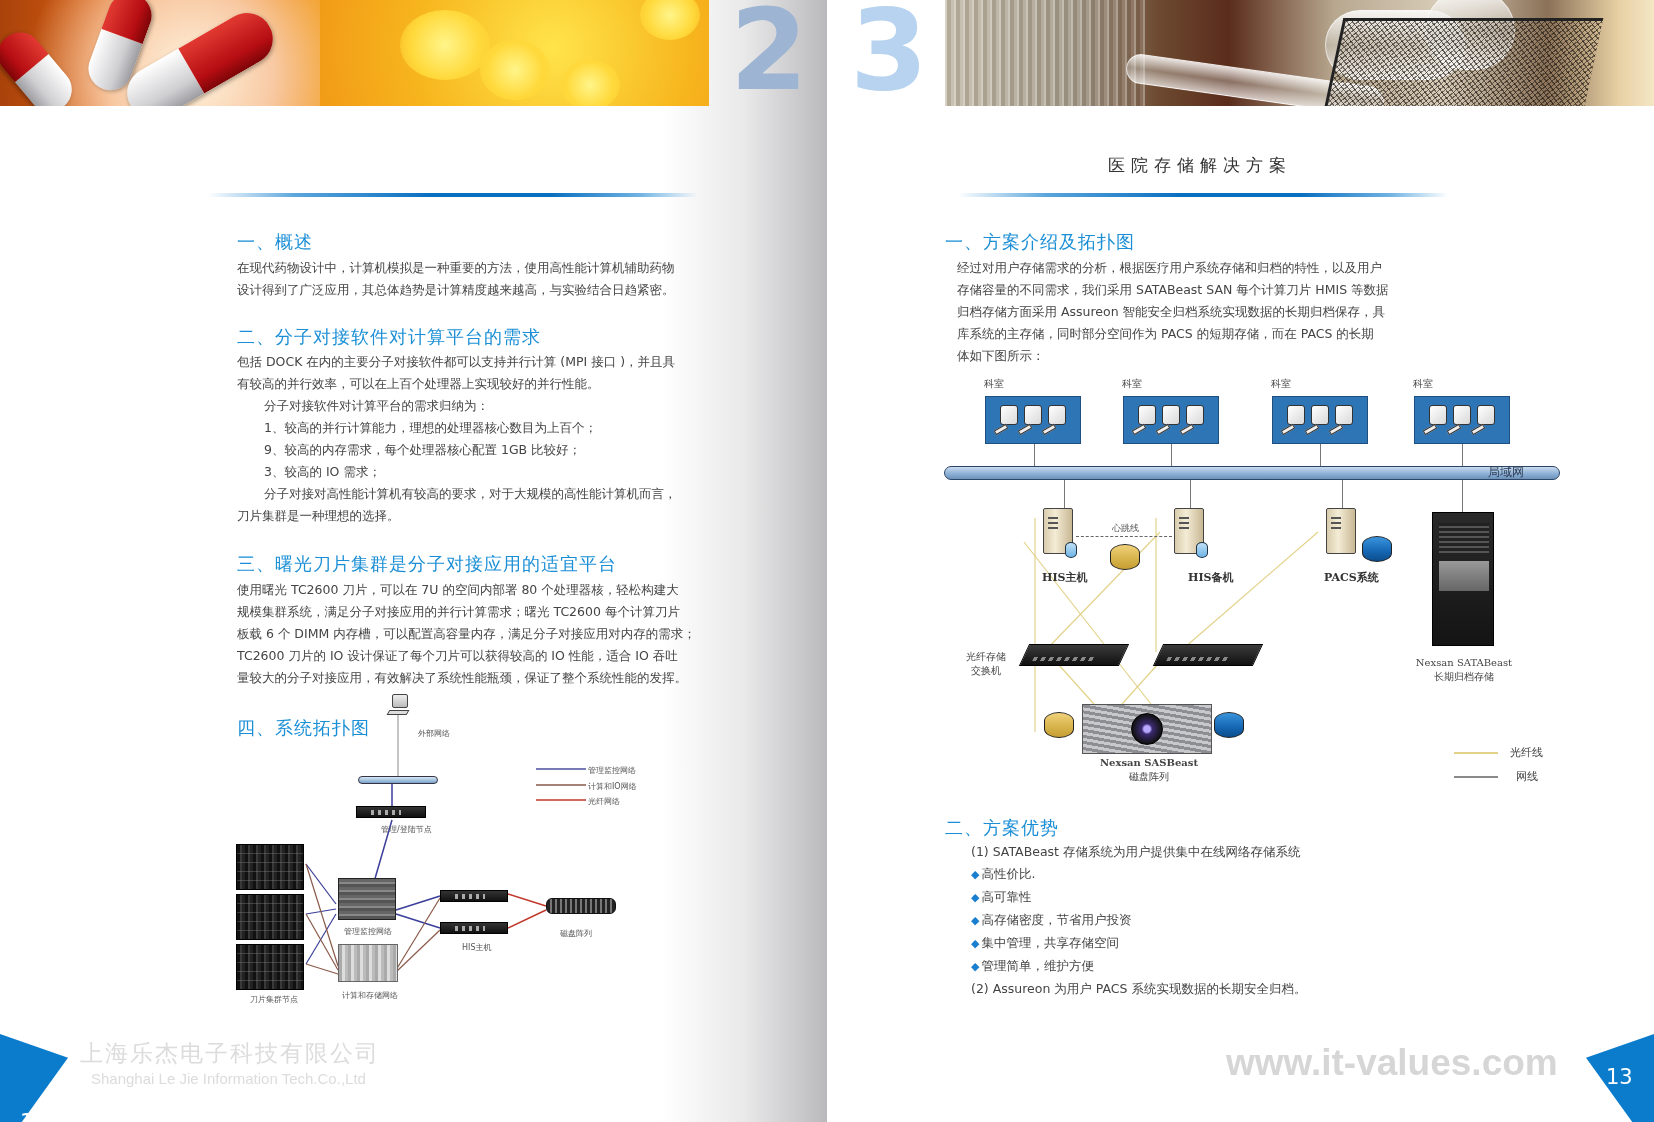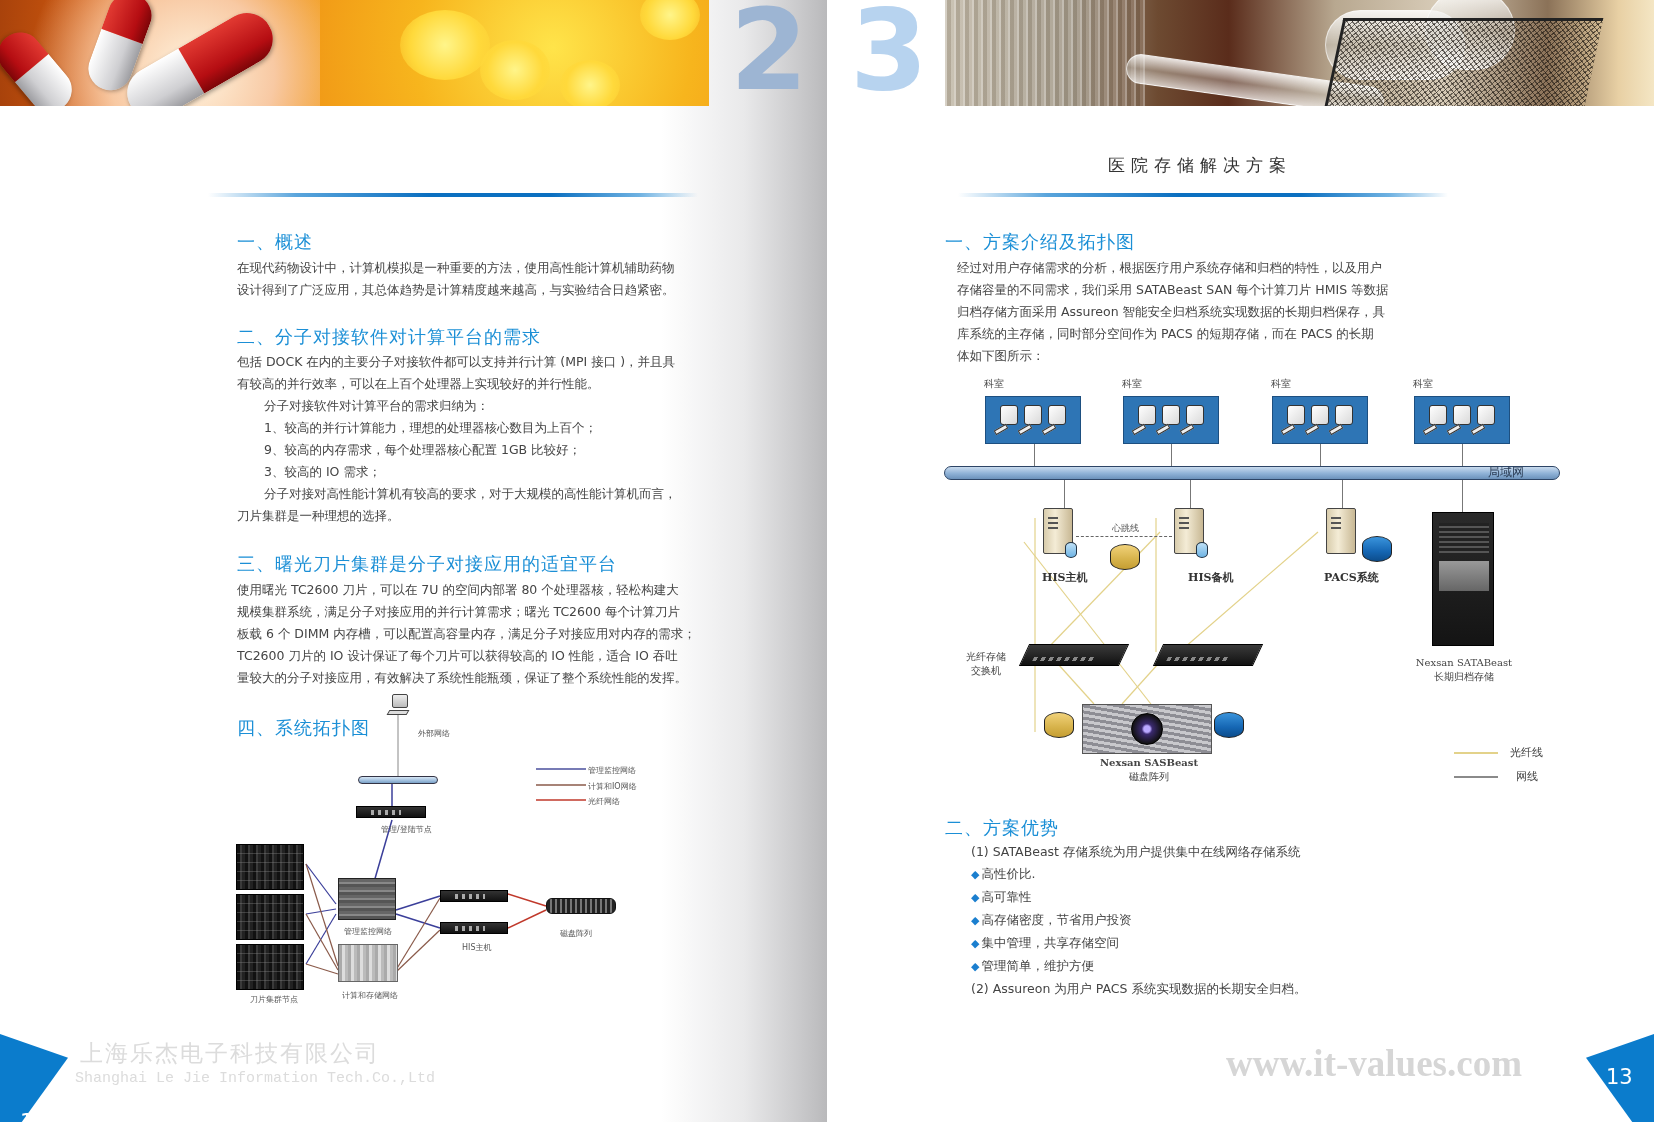--- a/index.html
+++ b/index.html
@@ -95,22 +95,22 @@
 
   .bullet { color: #1b7fcf; font-size: 11px; margin-right: 2px; }
 
   
   .corner-left { position: absolute; left: 0; top: 1034px; width: 68px; height: 88px; background: #0b7ccc;
     clip-path: polygon(0 0, 100% 27%, 32% 100%, 0 100%); }
   .corner-right { position: absolute; right: 0; top: 1034px; width: 68px; height: 88px; background: #0b7ccc;
     clip-path: polygon(100% 0, 0 27%, 68% 100%, 100% 100%); }
   .page-num { position: absolute; font-size: 21px; color: #fff; font-family: "DejaVu Sans", sans-serif; }
   .company-cn { position: absolute; left: 80px; top: 1038px; font-size: 23px; color: #dcdcdc; letter-spacing: 2px; }
-  .company-en { position: absolute; left: 75px; top: 1070px; font-size: 15px; color: #dcdcdc; font-family: Liberation Mono, monospace; }
-  .website { position: absolute; left: 1226px; top: 1042px; font-size: 37px; font-weight: bold; color: #d6d6d6; font-family: Liberation Serif, serif; }
+  .company-en { position: absolute; left: 91px; top: 1070px; font-size: 15px; color: #dcdcdc; font-family: Liberation Sans, sans-serif; }
+  .website { position: absolute; left: 1226px; top: 1042px; font-size: 37px; font-weight: bold; color: #d6d6d6; font-family: Liberation Sans, sans-serif; }
 </style>
 </head>
 <body>
 
 <div class="spread">
 
   <div class="page-left">
     <div class="banner-left">
       <div class="glow"></div>
       <div class="blob" style="left:400px;top:10px;width:90px;height:70px;"></div>

